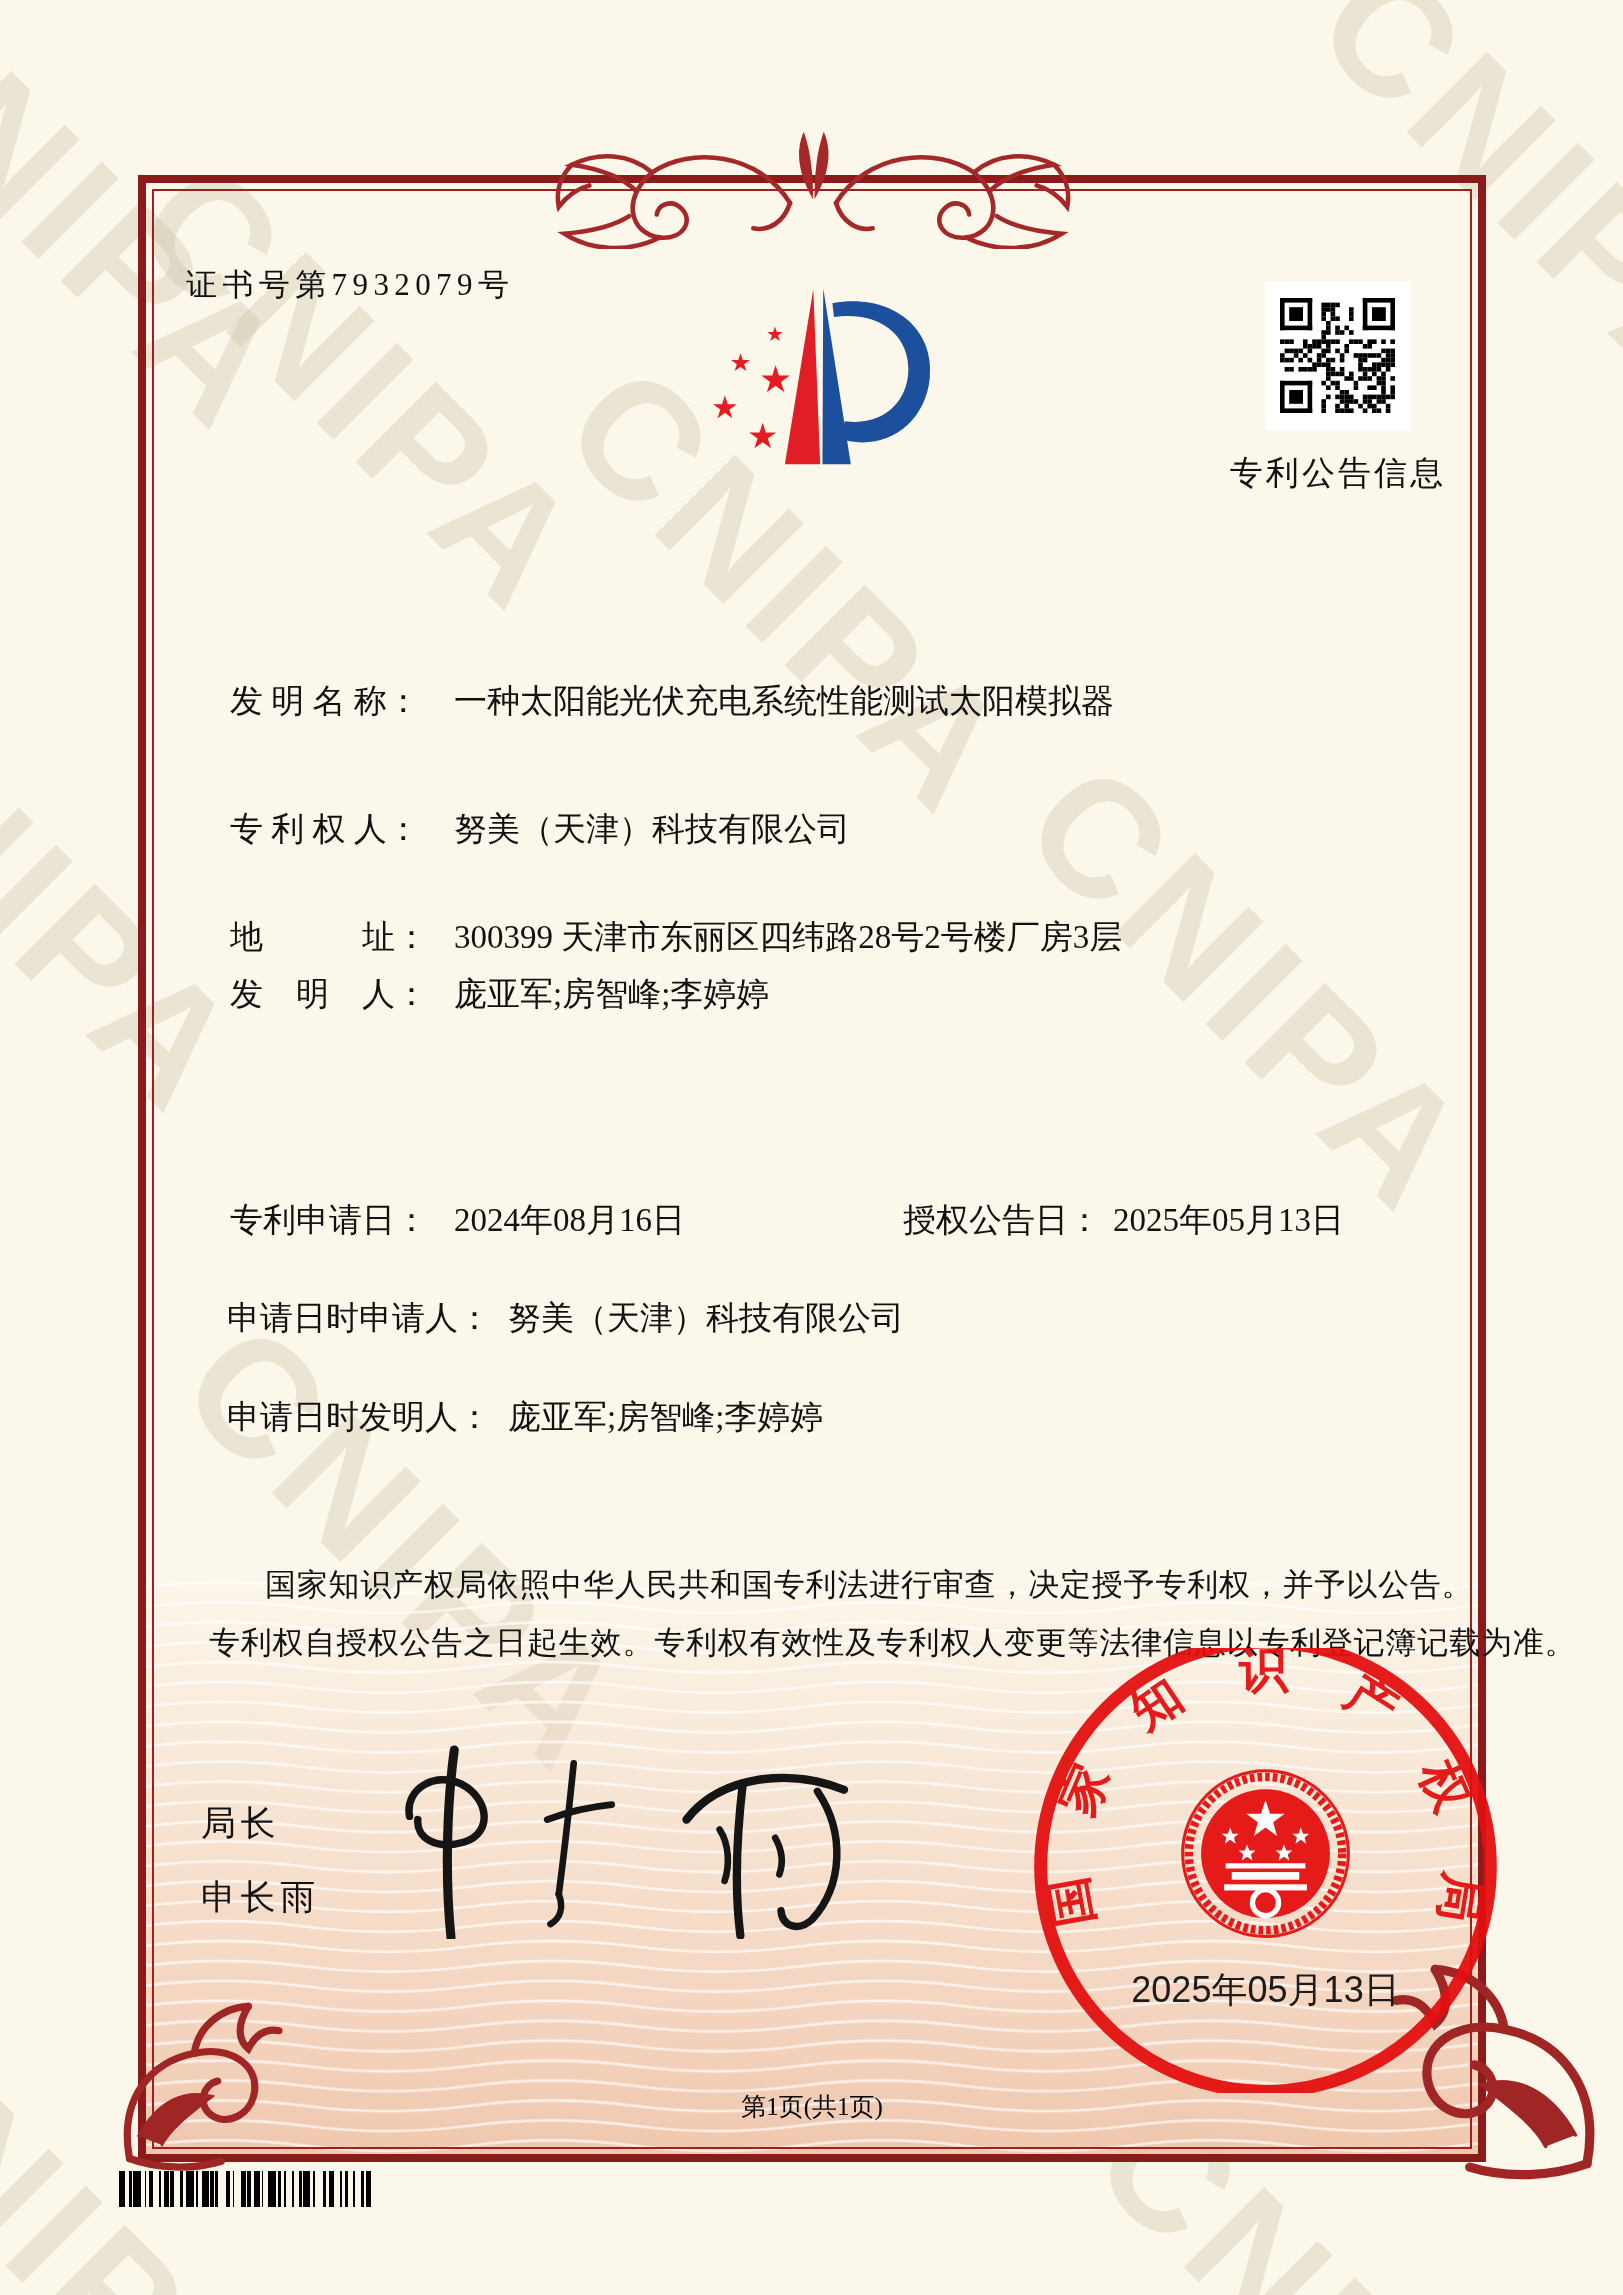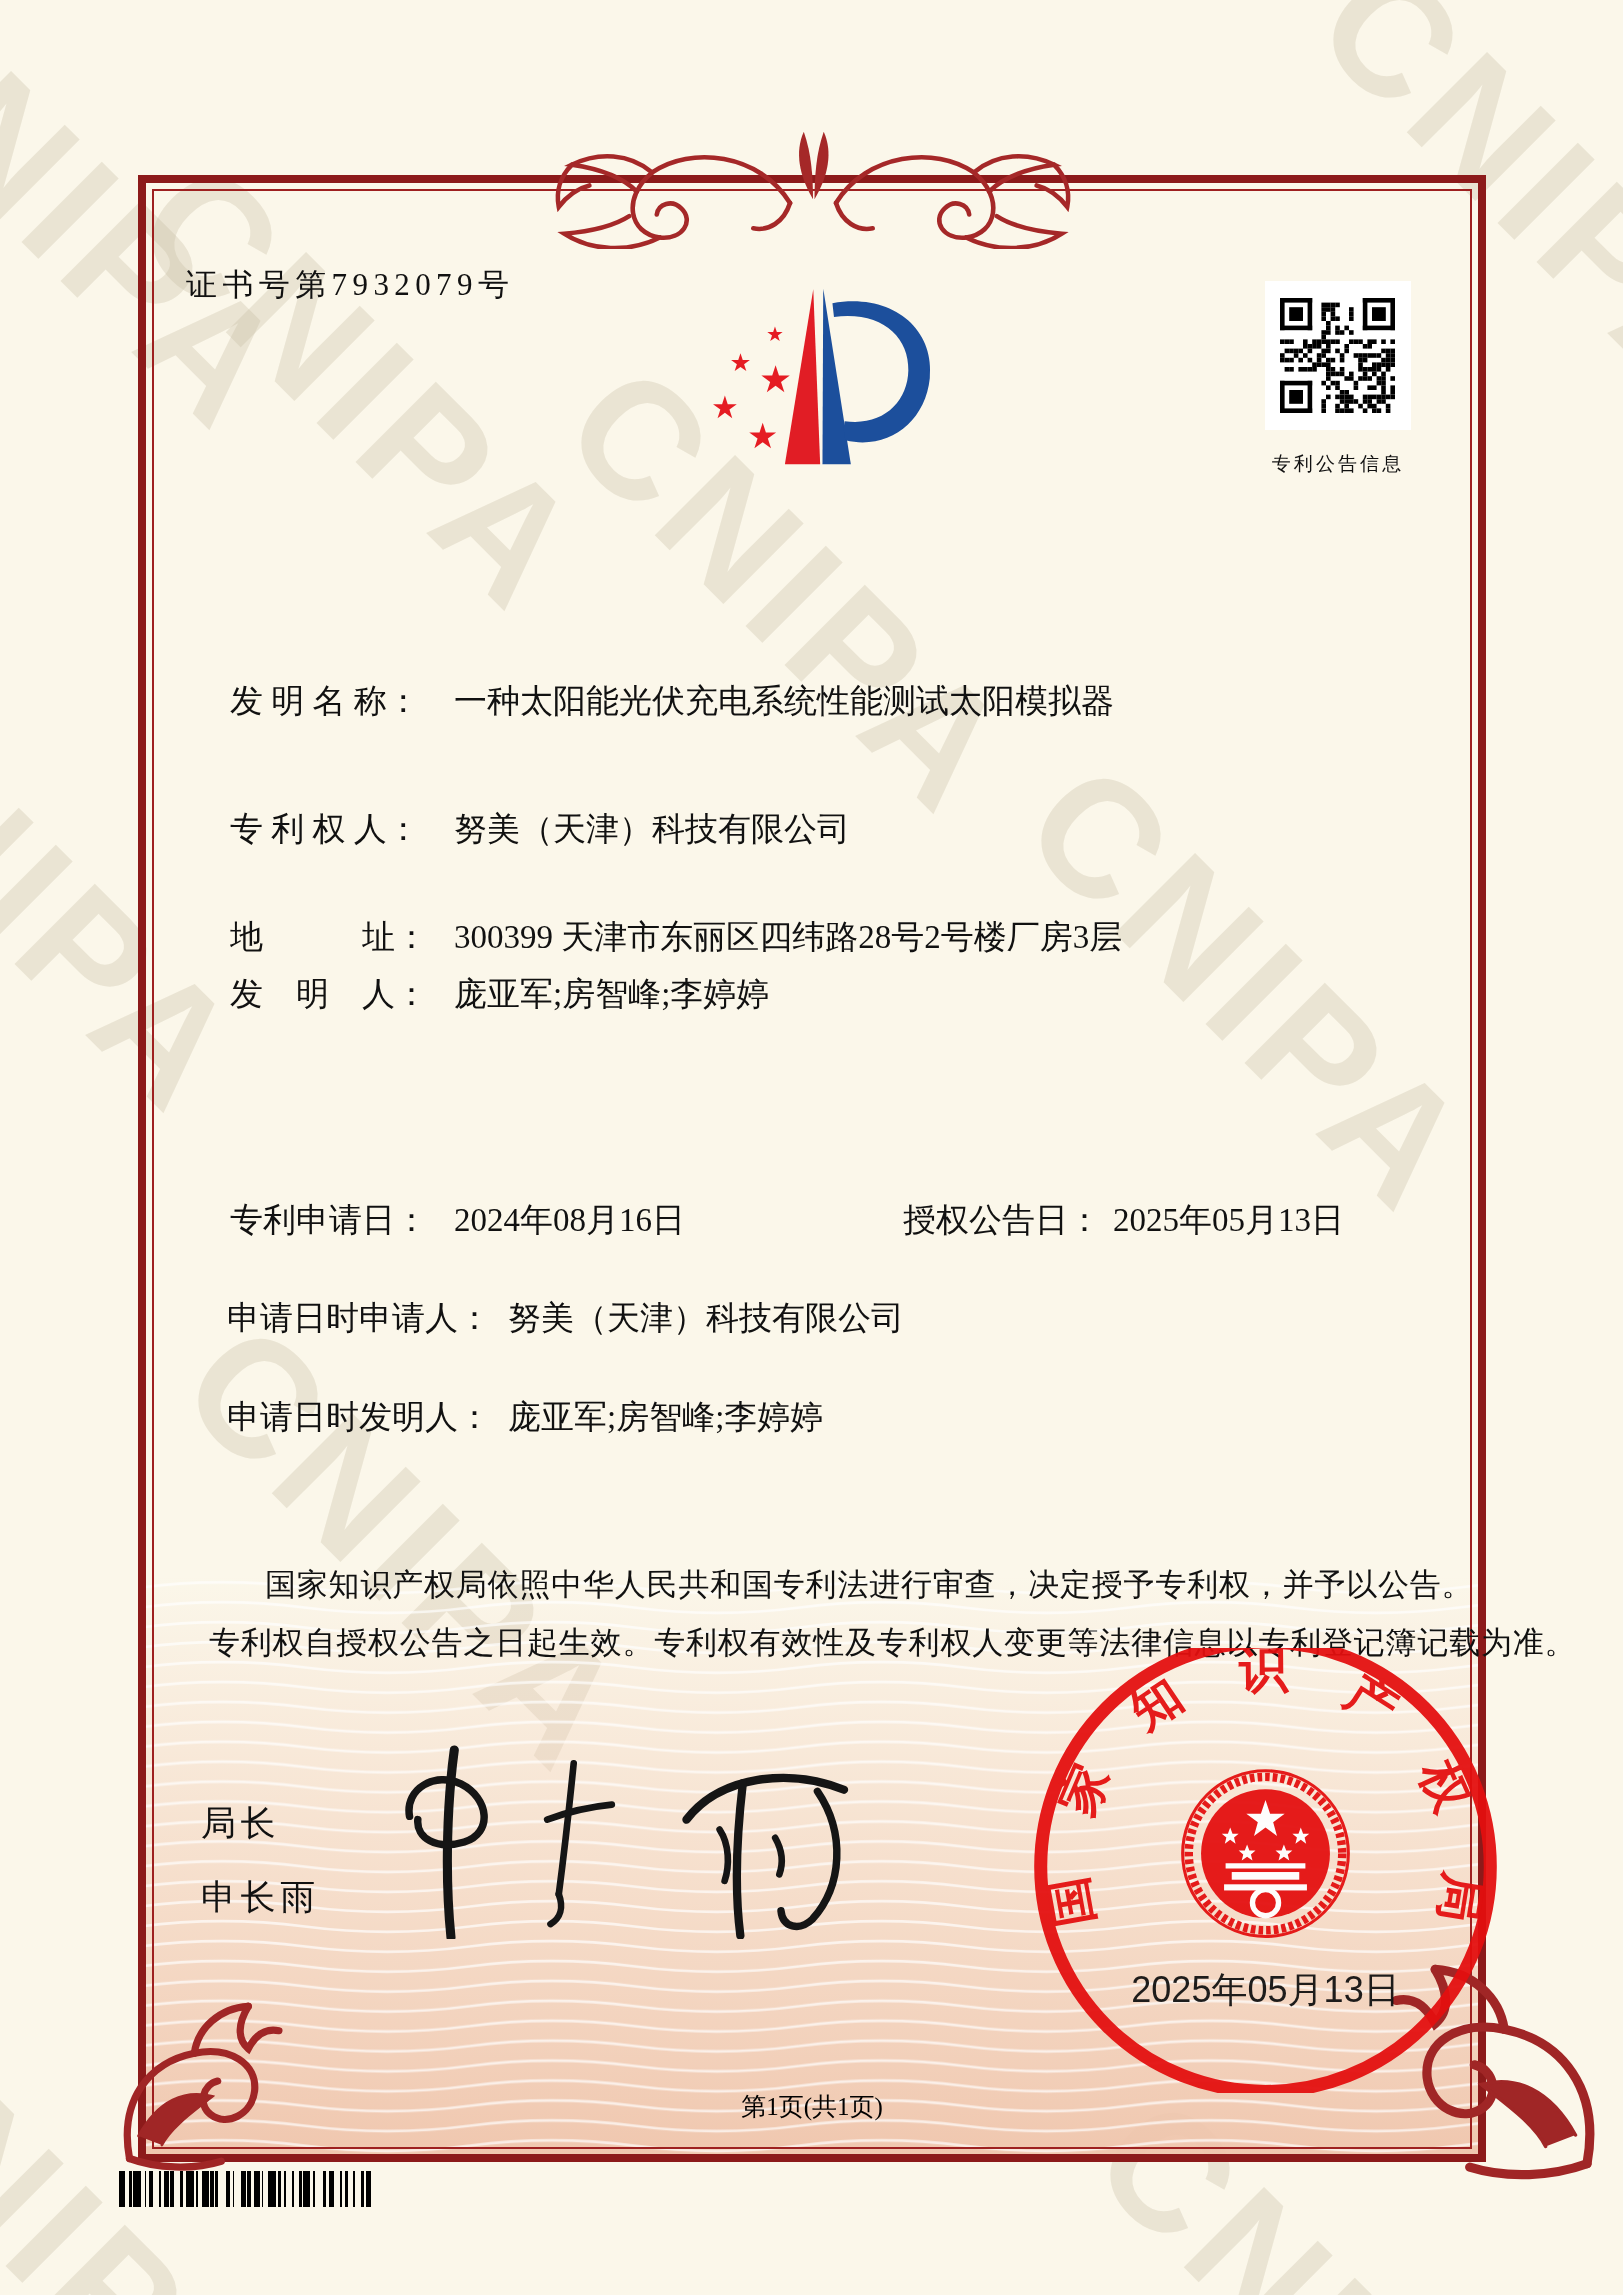--- a/index.html
+++ b/index.html
@@ -14,21 +14,21 @@
   #frame-outer{position:absolute;left:138px;top:175px;width:1348px;height:1987px;
       border:8.4px solid #8c1a1a;box-sizing:border-box;}
   #frame-inner{position:absolute;left:152px;top:189px;width:1320px;height:1960px;
       border:2.3px solid #9e2020;box-sizing:border-box;}
   
   #cert-number{position:absolute;left:186px;top:264px;font-size:31px;letter-spacing:5.4px;}
   #doc-title{position:absolute;left:138px;top:492px;width:1348px;text-align:center;
       font-size:74px;font-weight:700;letter-spacing:31px;text-indent:31px;}
   #qr-card{position:absolute;left:1265px;top:281px;width:146px;height:149px;background:#ffffff;}
   #qr-label{position:absolute;left:1227px;top:451px;width:222px;text-align:center;
-      font-size:19px;letter-spacing:3.1px;}
+      font-size:33px;letter-spacing:3.1px;}
   
   .row{position:absolute;left:0;top:0;width:1623px;height:46px;font-size:33px;}
   .row .lab {position:absolute;left:230px;white-space:pre;}
   .row .val {position:absolute;left:454px;white-space:pre;text-align:right;}
   .row .lab7{position:absolute;left:227px;white-space:pre;}
   .row .val7{position:absolute;left:508px;white-space:pre;}
   .row .lab2{position:absolute;left:903px;white-space:pre;}
   .row .val2{position:absolute;left:1113px;white-space:pre;}
   
   .notice-line{position:absolute;white-space:nowrap;font-size:31px;letter-spacing:0.8px;}

